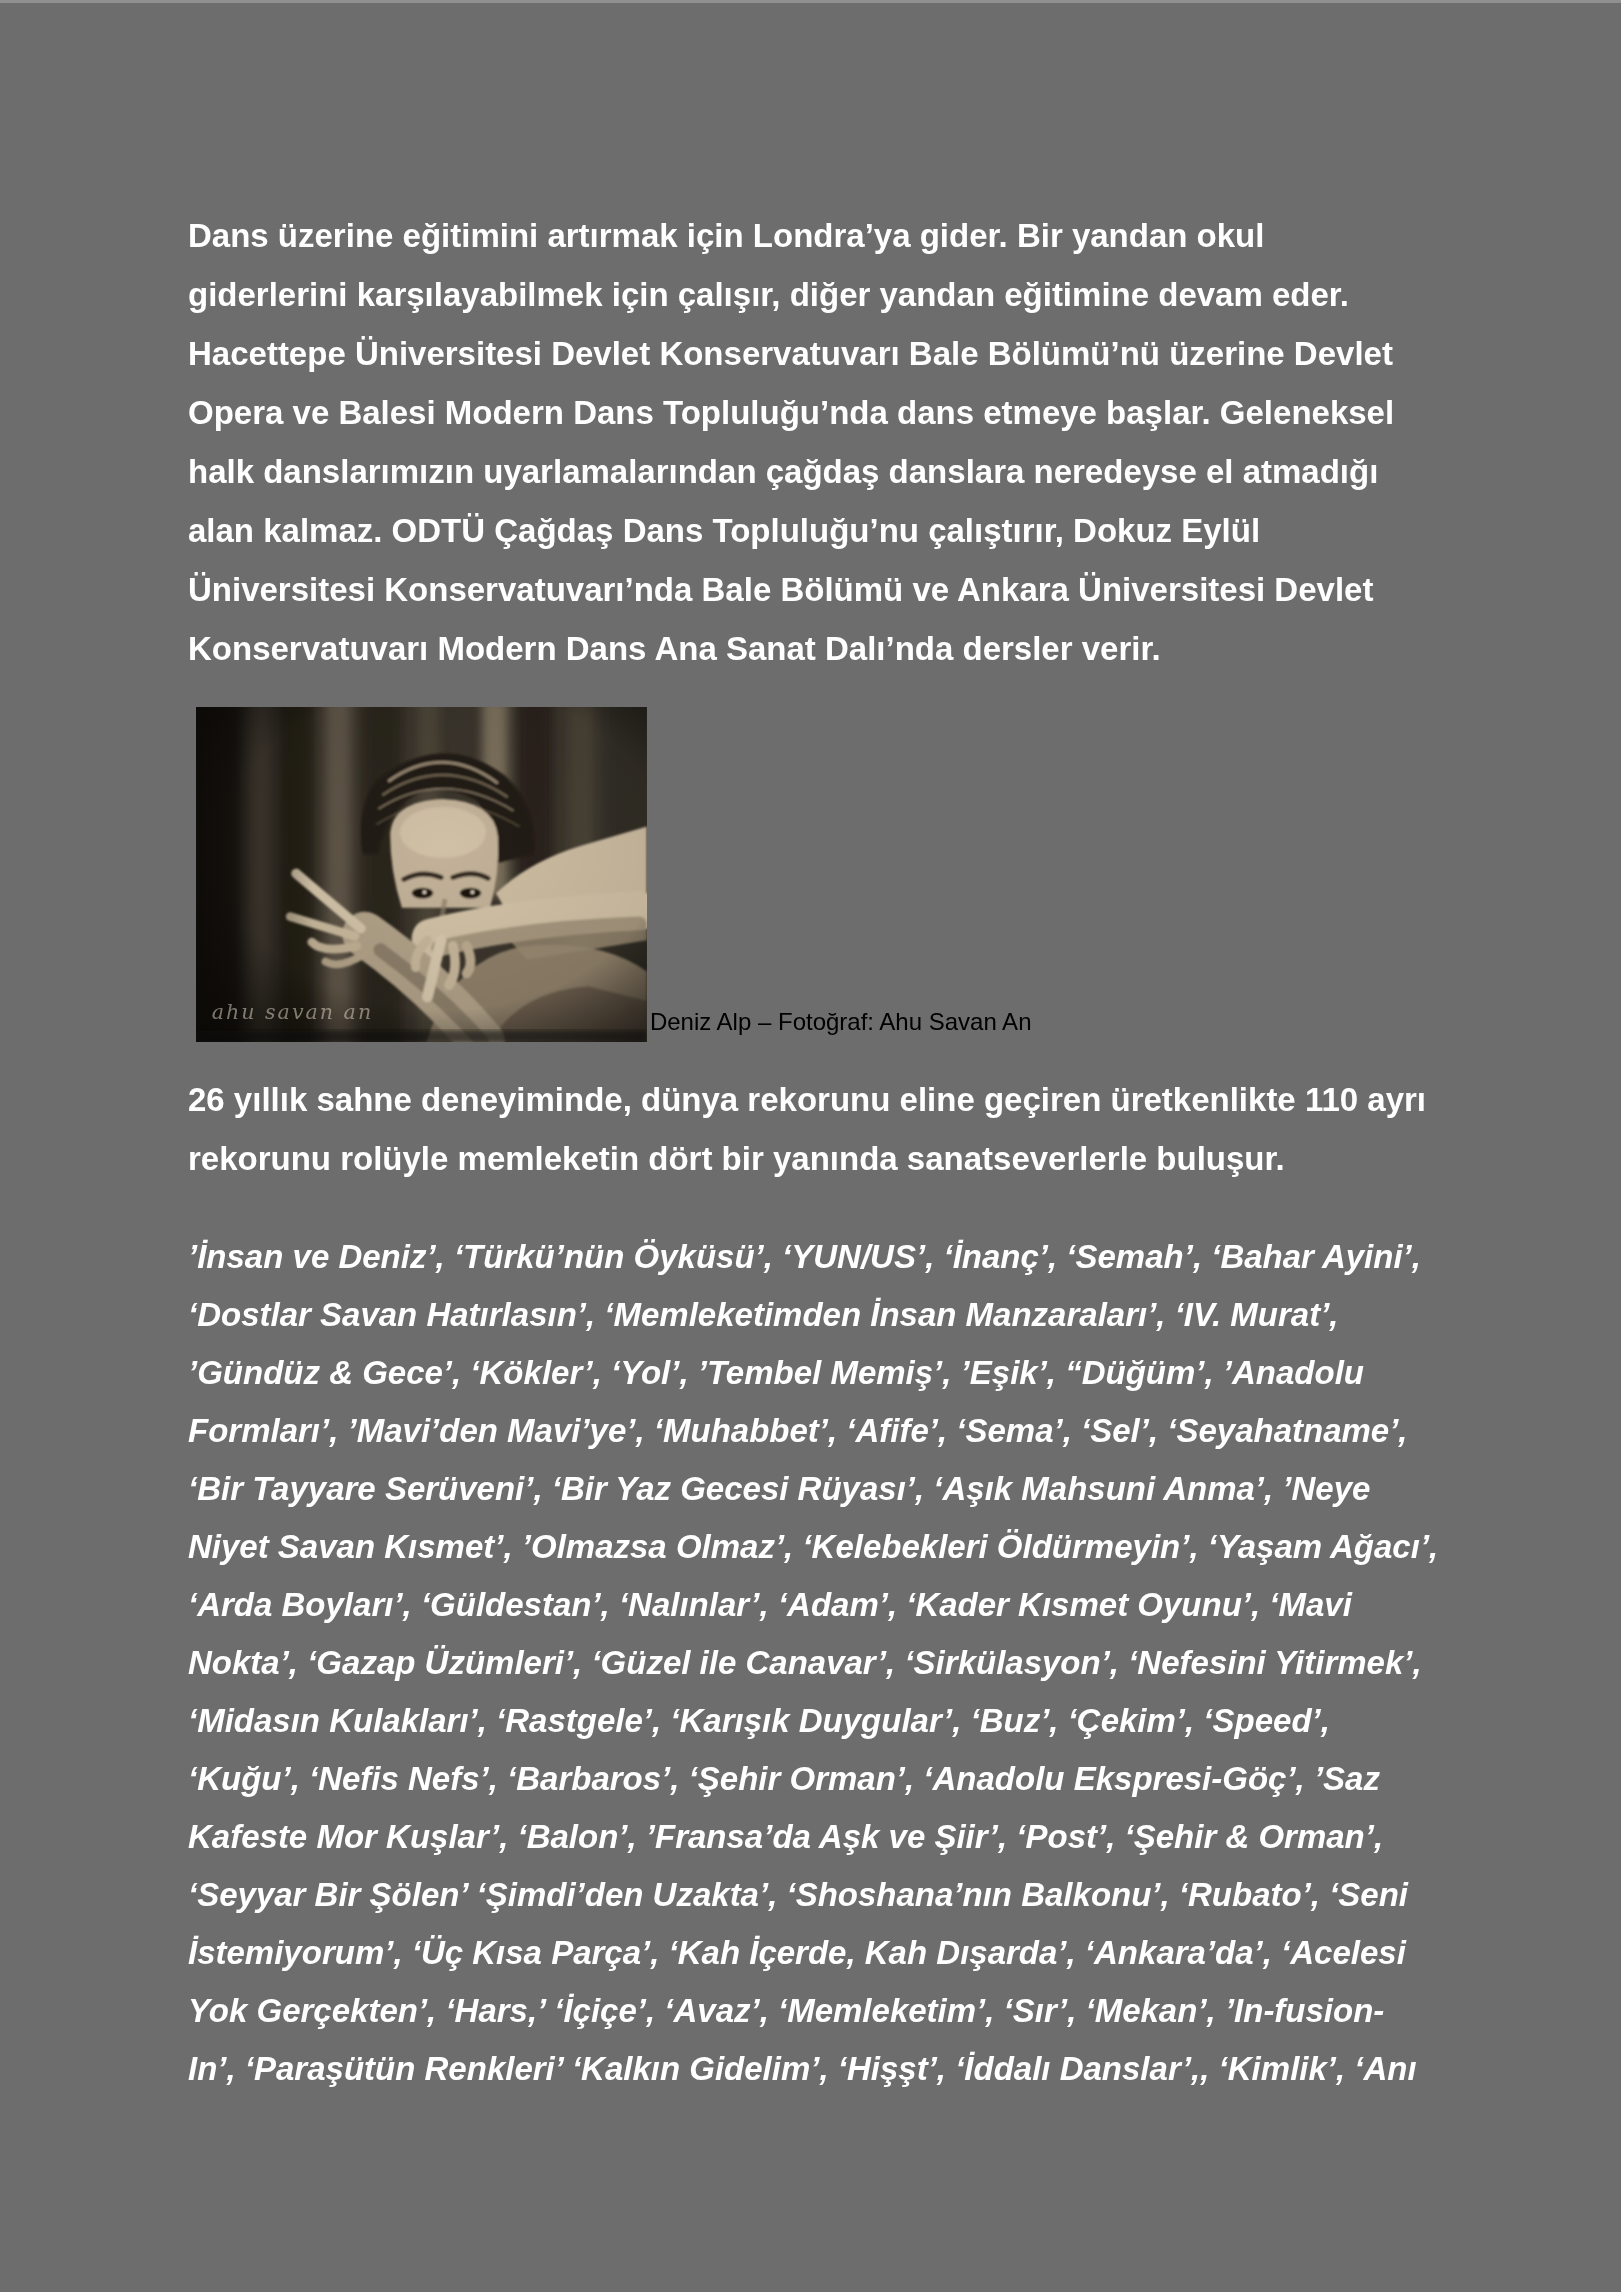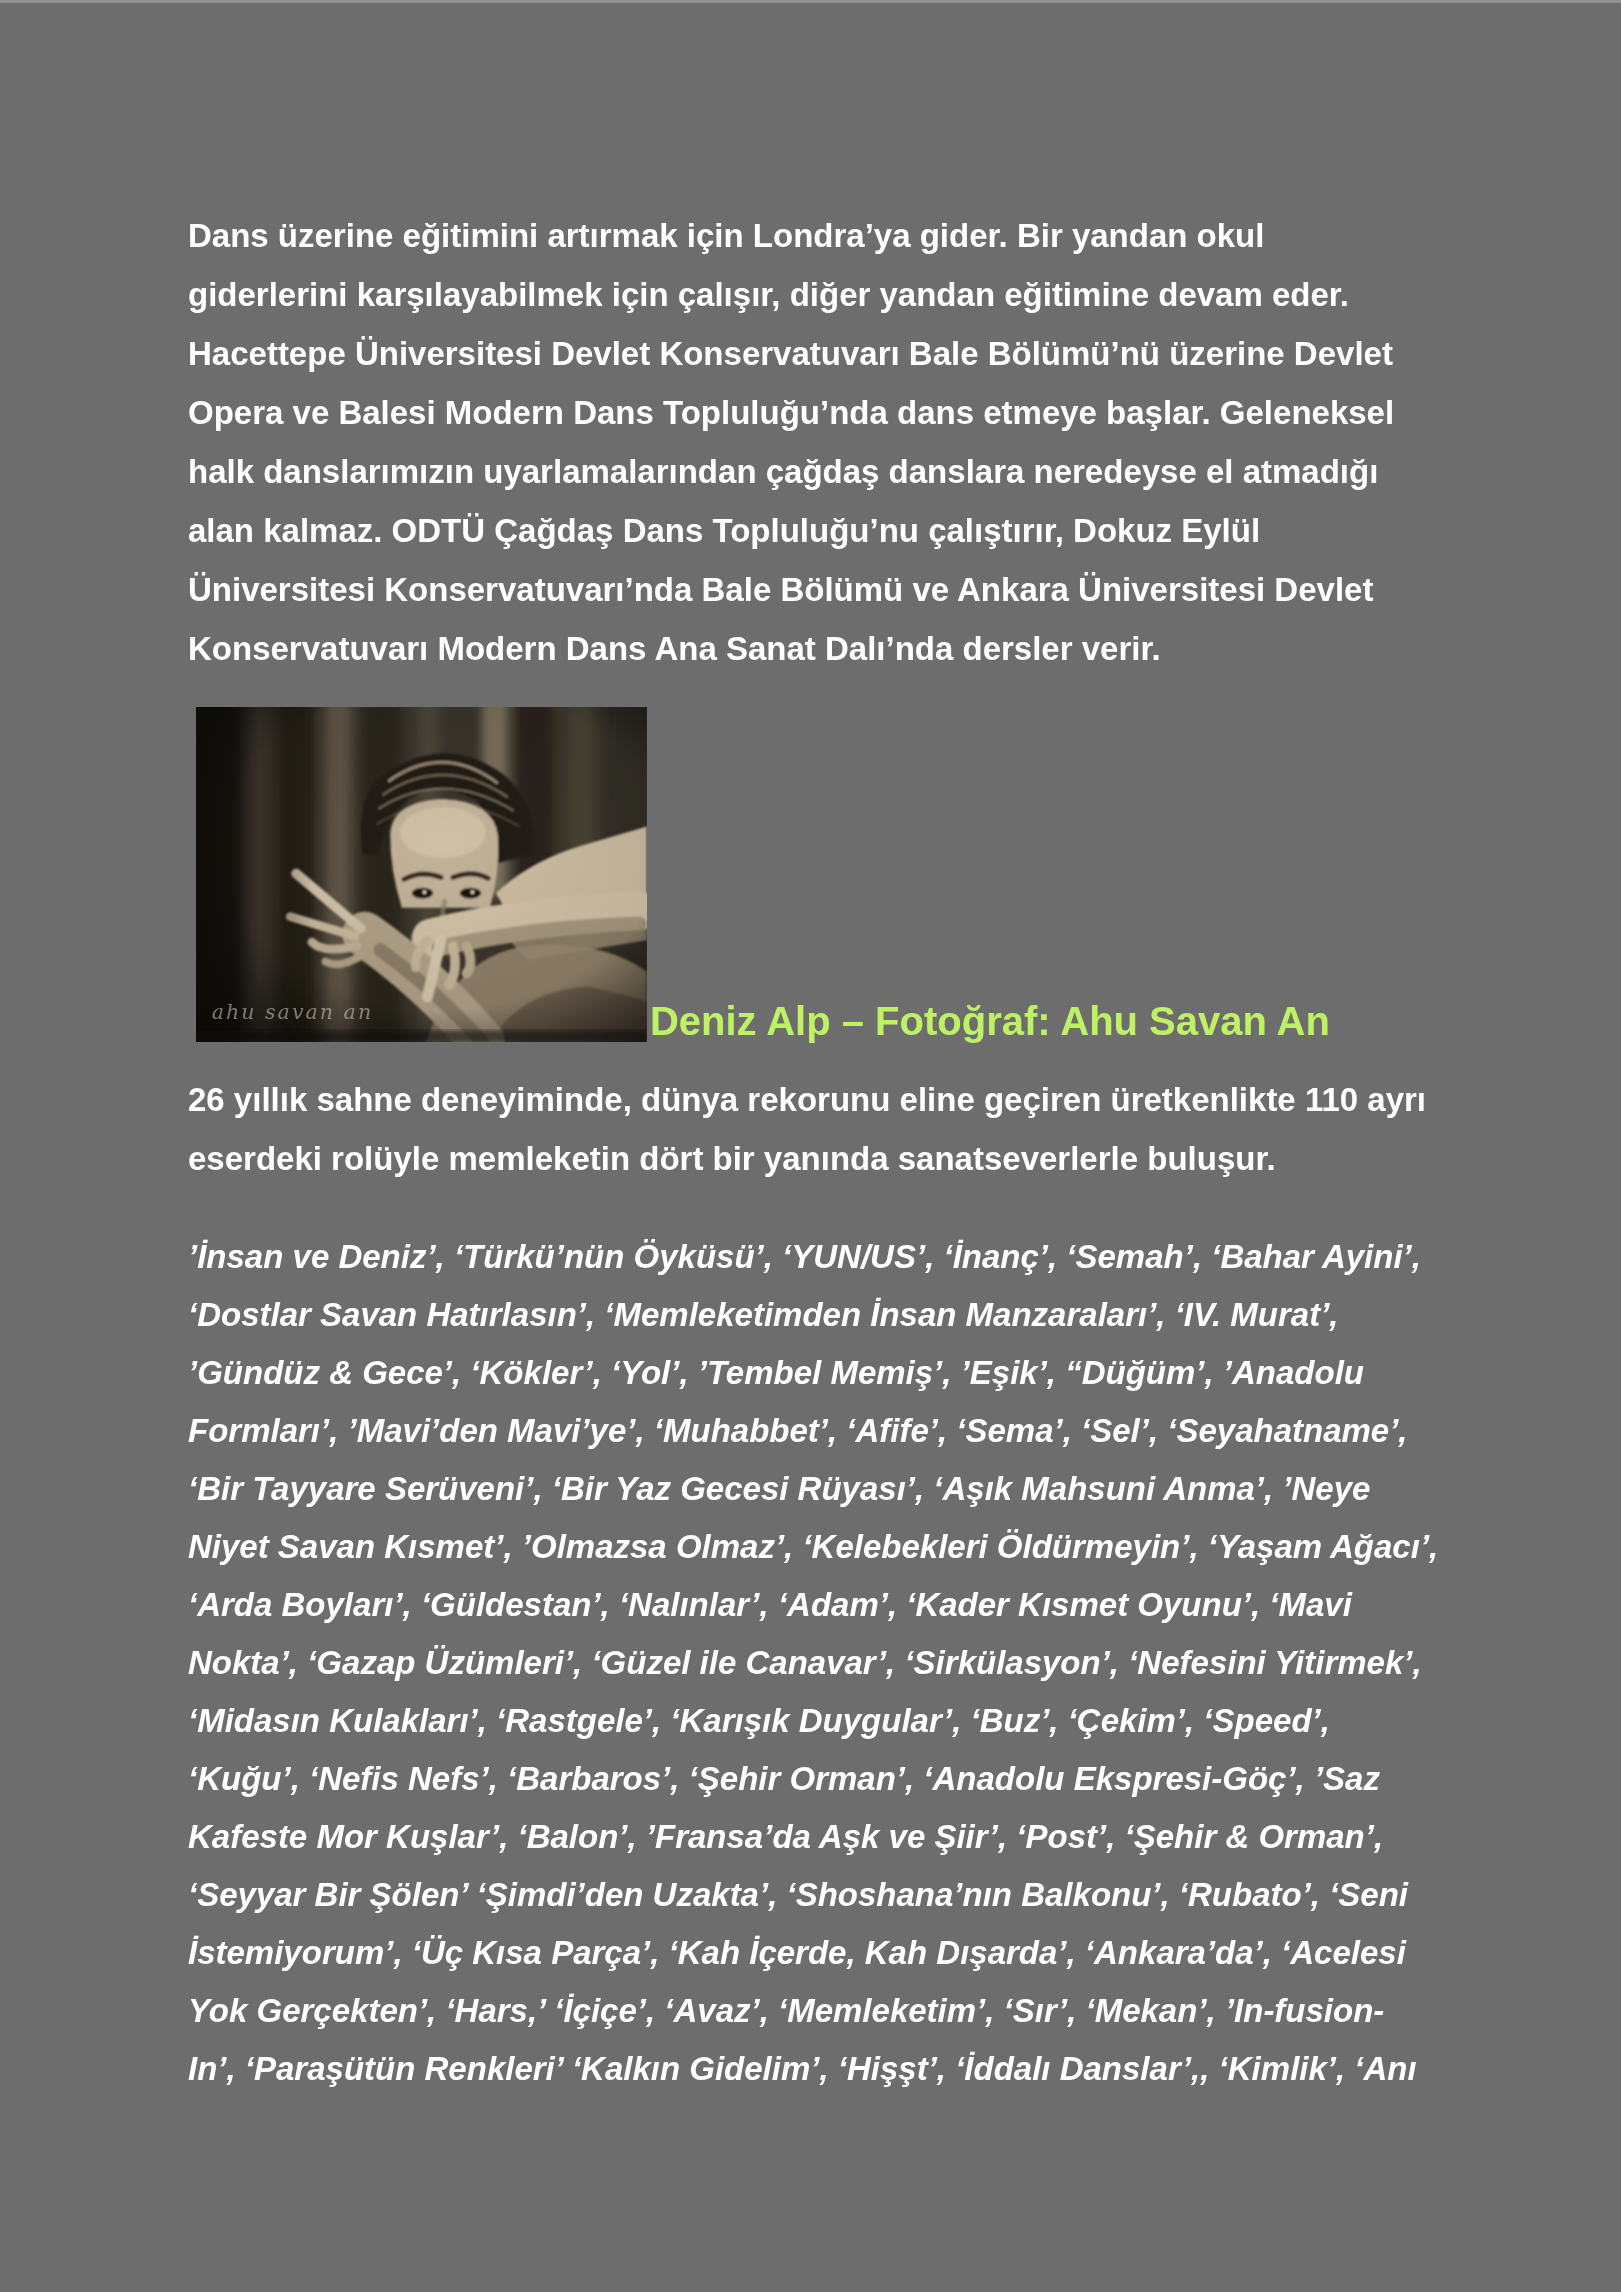--- a/index.html
+++ b/index.html
@@ -48,23 +48,23 @@
     left:15.7px;
     bottom:17.6px;
     font-family:"DejaVu Serif", serif;
     font-style:italic;
     font-size:20.6px;
     letter-spacing:2px;
     color:rgba(216,206,190,0.55);
     pointer-events:none;
   }
   .caption{
-    color:#bef264;
-    font-size:40px;
-    font-weight:700;
+    color:#000000;
+    font-size:24px;
+    font-weight:400;
     line-height:59px;
     margin-left:2.9px;
     transform:translateY(8.8px);
     white-space:pre;
   }
 </style>
 </head>
 <body>
 
 <div class="page">
@@ -167,21 +167,21 @@
         <rect x="0" y="0" width="120" height="342" fill="url(#leftdark)"></rect>
         <rect x="0" y="330" width="460" height="12" fill="#0e0b08" opacity="0.55" filter="url(#soft2)"></rect>
       </svg>
       <div class="watermark">ahu savan an</div>
     </div>
     <div class="caption">Deniz Alp – Fotoğraf: Ahu Savan An</div>
   </div>
 
   <div class="para bold" style="top:1070px">
       <div class="line">26 yıllık sahne deneyiminde, dünya rekorunu eline geçiren üretkenlikte 110 ayrı</div>
-      <div class="line">eserdeki rolüyle memleketin dört bir yanında sanatseverlerle buluşur.</div>
+      <div class="line">rekorunu rolüyle memleketin dört bir yanında sanatseverlerle buluşur.</div>
     </div>
 
   <div class="para bold italic works" style="top:1228px">
       <div class="line">’İnsan ve Deniz’, ‘Türkü’nün Öyküsü’, ‘YUN/US’, ‘İnanç’, ‘Semah’, ‘Bahar Ayini’,</div>
       <div class="line">‘Dostlar Savan Hatırlasın’, ‘Memleketimden İnsan Manzaraları’, ‘IV. Murat’,</div>
       <div class="line">’Gündüz &amp; Gece’, ‘Kökler’, ‘Yol’, ’Tembel Memiş’, ’Eşik’, “Düğüm’, ’Anadolu</div>
       <div class="line">Formları’, ’Mavi’den Mavi’ye’, ‘Muhabbet’, ‘Afife’, ‘Sema’, ‘Sel’, ‘Seyahatname’,</div>
       <div class="line">‘Bir Tayyare Serüveni’, ‘Bir Yaz Gecesi Rüyası’, ‘Aşık Mahsuni Anma’, ’Neye</div>
       <div class="line">Niyet Savan Kısmet’, ’Olmazsa Olmaz’, ‘Kelebekleri Öldürmeyin’, ‘Yaşam Ağacı’,</div>
       <div class="line">‘Arda Boyları’, ‘Güldestan’, ‘Nalınlar’, ‘Adam’, ‘Kader Kısmet Oyunu’, ‘Mavi</div>

